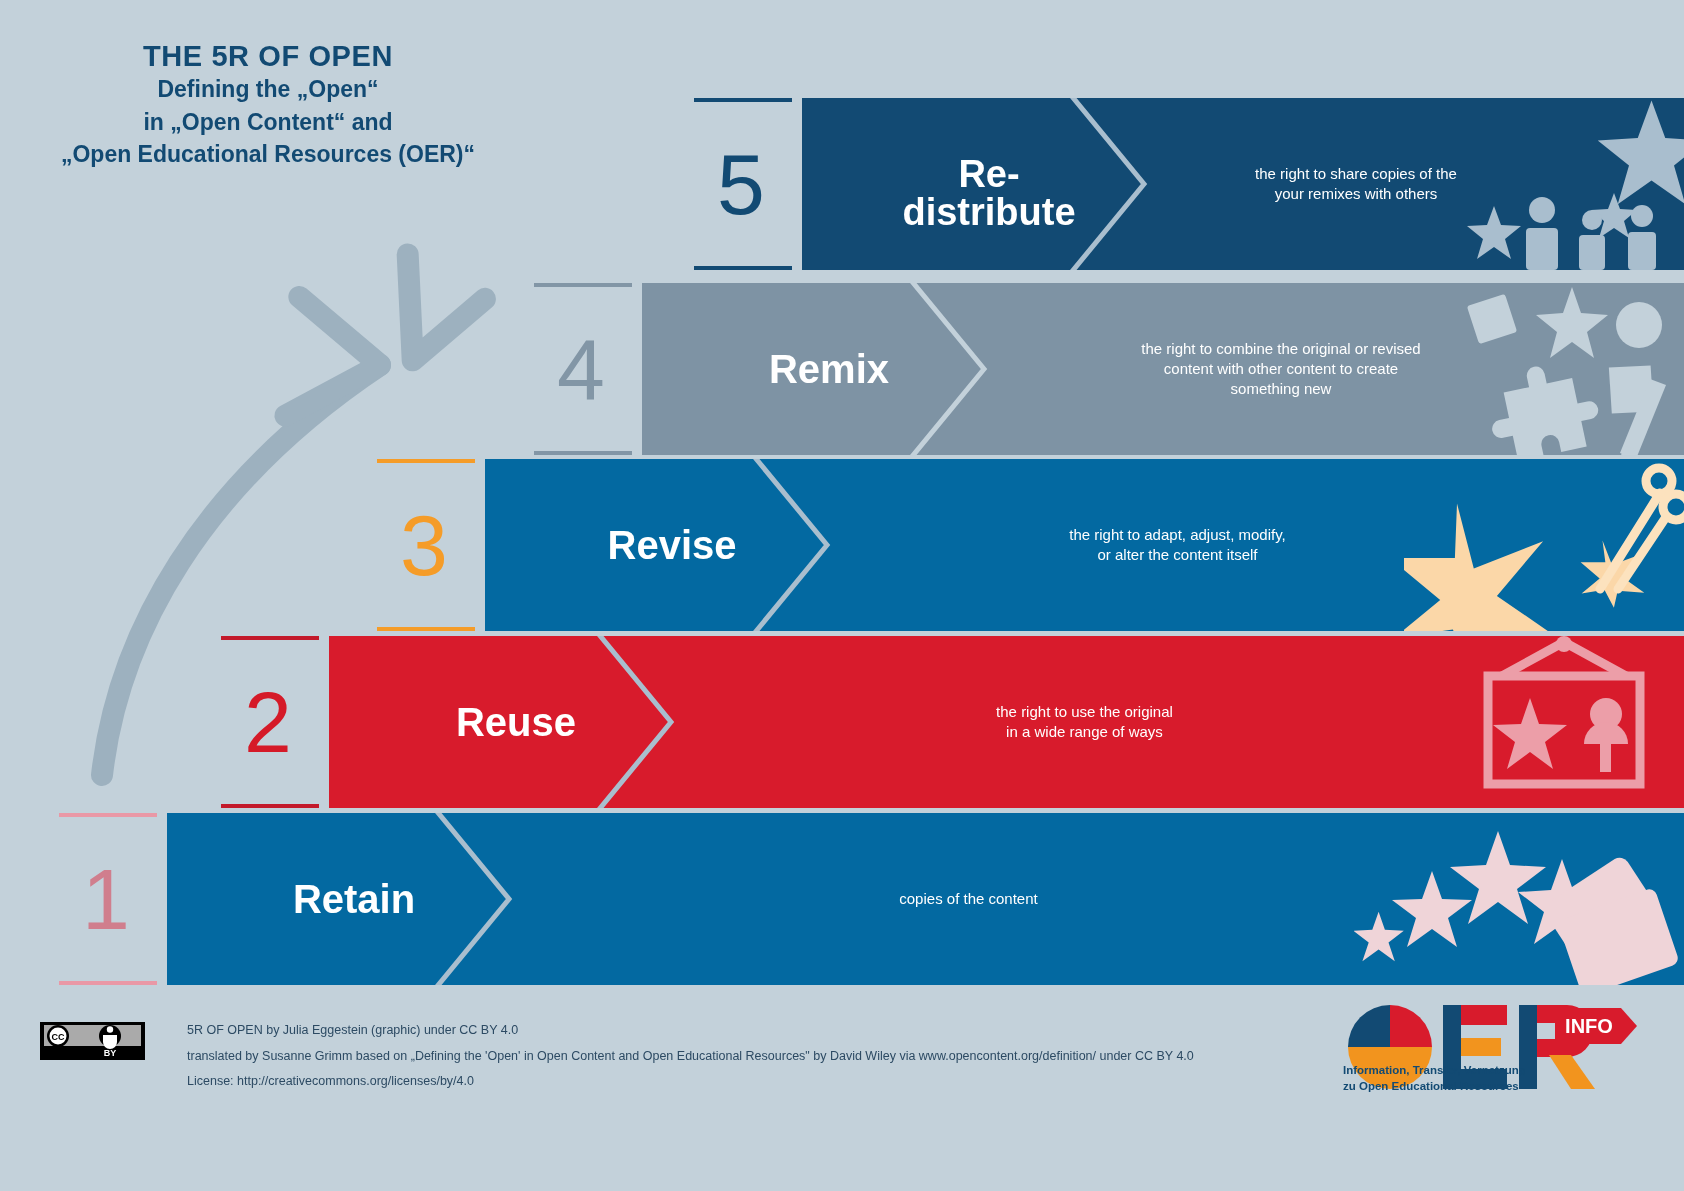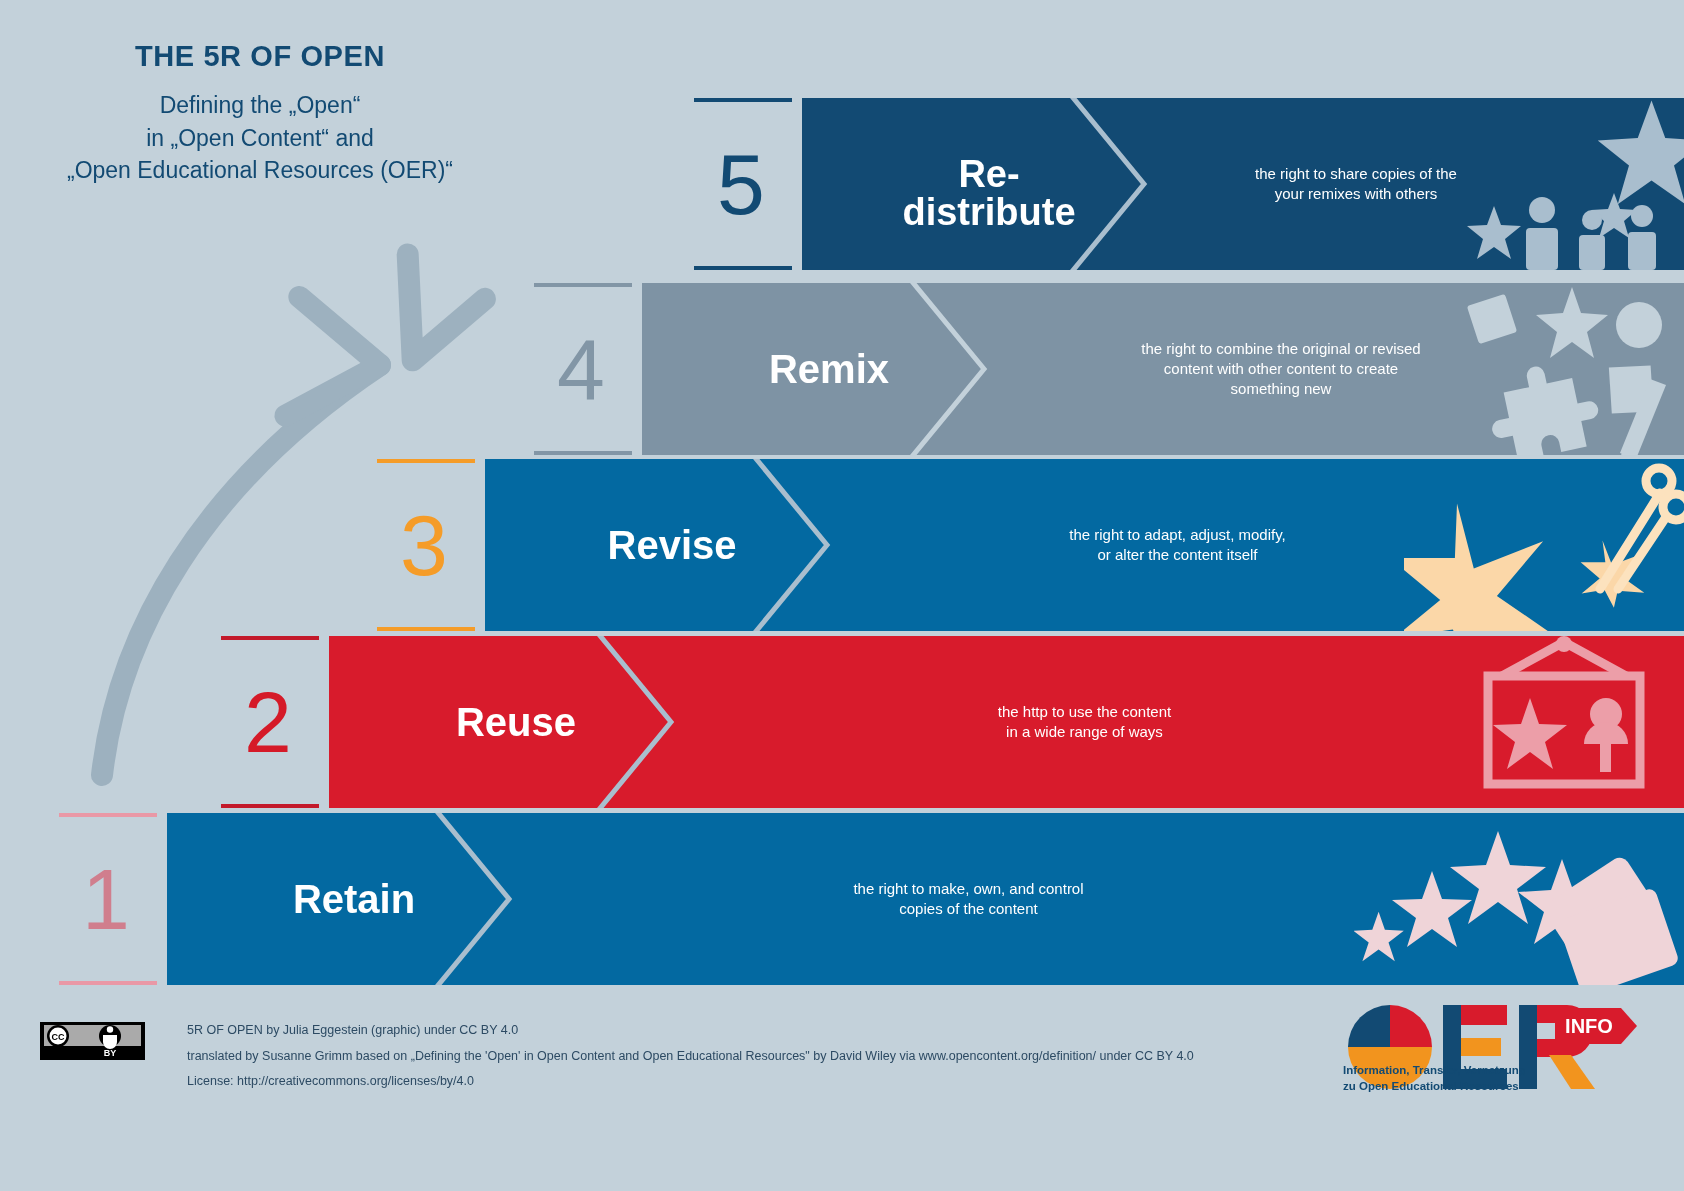--- a/index.html
+++ b/index.html
@@ -5,27 +5,27 @@
   html,body{margin:0;padding:0;}
   body{
     width:1684px;height:1191px;
     background:#c3d1da;
     font-family:"Liberation Sans", sans-serif;
     position:relative;overflow:hidden;
   }
   .stage{position:absolute;inset:0;}
 
   
-  #headline{position:absolute;left:0;top:40px;width:520px;text-align:center;}
+  #headline{position:absolute;left:0;top:40px;width:520px;text-align:center;padding-left:8px;}
   #headline .h1{
     font-size:29px;font-weight:bold;color:#124A73;
     letter-spacing:.6px;text-align:center;
   }
   #headline .sub{
-    margin-top:16px;font-size:23px;line-height:1.42;color:#124A73;
+    font-size:23px;line-height:1.42;color:#124A73;font-weight:bold;
   }
 
   
   #bigArrow{position:absolute;left:80px;top:215px;width:470px;height:580px;pointer-events:none;}
 
   
   .row{position:absolute;display:flex;align-items:stretch;}
   .numcell{
     position:relative;display:flex;align-items:center;justify-content:center;
     box-sizing:border-box;
@@ -235,21 +235,21 @@
           <circle cx="162" cy="78" r="16"></circle>
           <rect x="156" y="92" width="11" height="44"></rect>
           <path d="M140 108 a22 22 0 0 1 44 0z"></path>
         </g>
       </svg>
       <svg class="chev" viewBox="0 0 110 172" width="110" height="172" style="left:250px">
         <path d="M18 -4 L 92 86 L 18 176" fill="none" stroke="#A9BECE" stroke-width="5"></path>
       </svg>
       <div class="label">Reuse</div>
       <div class="desc">
-        <div>the http to use the content</div>
+        <div>the right to use the original</div>
         <div>in a wide range of ways</div>
       </div>
     </div>
   </div>
 
   <div class="row" id="row1">
     <div class="numcell">
       <div class="rule top"></div>
       <div class="rule bottom"></div>
       <div class="num">1</div>
@@ -263,21 +263,20 @@
           <path d="M216 40 l11 31 33 2 -26 20 10 32 -28-20 -28 20 10-32 -26-20 33-2z" transform="translate(-8,6)"></path>
           <path d="M238 88 l74 -26 a10 10 0 0 1 12 6 l16 46 a10 10 0 0 1 -6 12 l-74 26 a10 10 0 0 1 -12 -6 l-16 -46 a10 10 0 0 1 6 -12z" transform="translate(-40,-12) rotate(-14 290 106)"></path>
           <path d="M248 96 l84 -20 a8 8 0 0 1 10 6 l14 62 a8 8 0 0 1 -6 10 l-84 20 a8 8 0 0 1 -10 -6 l-14 -62 a8 8 0 0 1 6 -10z" transform="translate(-34,4) rotate(-6 300 130)"></path>
         </g>
       </svg>
       <svg class="chev" viewBox="0 0 110 172" width="110" height="172" style="left:250px">
         <path d="M18 -4 L 92 86 L 18 176" fill="none" stroke="#A9BECE" stroke-width="5"></path>
       </svg>
       <div class="label">Retain</div>
       <div class="desc">
-        <div>the right to make, own, and control</div>
         <div>copies of the content</div>
       </div>
     </div>
   </div>
 
   <svg id="ccBadge" viewBox="0 0 105 38">
     <rect x="0" y="0" width="105" height="38" fill="#000"></rect>
     <rect x="4" y="3" width="97" height="21" fill="#AAAAAA"></rect>
     <circle cx="18" cy="14" r="11" fill="#000"></circle>
     <circle cx="18" cy="14" r="8.5" fill="#fff"></circle>

